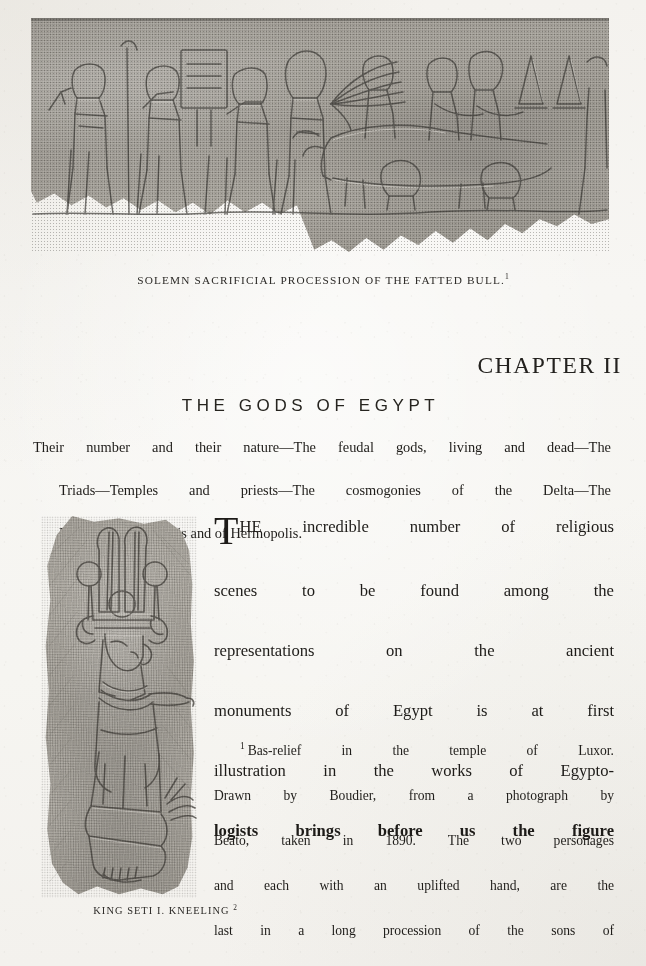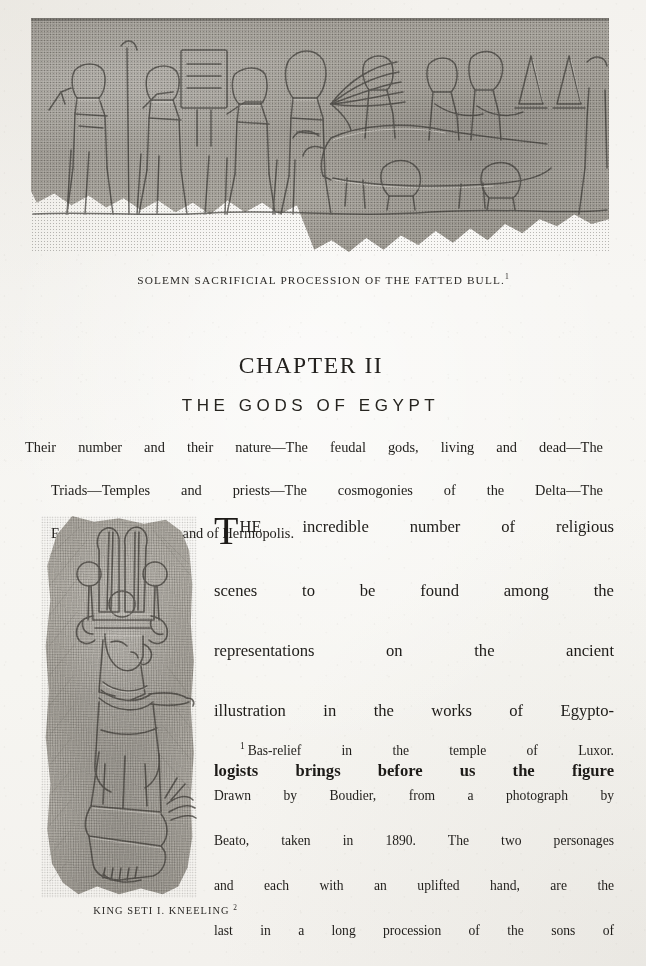--- a/index.html
+++ b/index.html
@@ -110,35 +110,35 @@
     top: 903px;
     width: 215px;
     font-size: 10.4px;
     letter-spacing: 1.05px;
   }
   #caption-seti .sup { font-size: 7.4px; vertical-align: super; letter-spacing: 0; }
 
   
   #chapter-title {
     left: 0; top: 352px; width: 622px;
-    text-align: center;
+    text-align: right;
     font-size: 23.5px;
     letter-spacing: 1.6px;
     color: #23211e;
   }
   #chapter-subtitle {
     left: 0; top: 396px; width: 621px;
     text-align: center;
     font-family: "Liberation Sans", "DejaVu Sans", sans-serif;
     font-size: 17px;
     letter-spacing: 4.6px;
     color: #26241f;
   }
   #chapter-summary {
-    left: 25px; top: 437px; width: 578px;
+    left: 33px; top: 437px; width: 578px;
     font-size: 14.4px;
     line-height: 21.5px;
     text-align: justify;
     text-align-last: left;
     color: #1f1d1a;
   }
   #chapter-summary .l1 { display: block; }
   #chapter-summary .l2 { display: block; padding-left: 26px; }
   #chapter-summary .l3 { display: block; padding-left: 26px; }
   #chapter-summary .jline {
@@ -462,20 +462,21 @@
   <div class="layer plate-caption" id="caption-seti">
     <span>KING SETI I. KNEELING</span> <span class="sup">2</span>
   </div>
 
   <div class="layer" id="body-column">
     <div id="body-text">
       <span class="dropcap">T</span>
       <span class="jline">HE incredible number of religious</span>
       <span class="jline">scenes to be found among the</span>
       <span class="jline">representations on the ancient</span>
+      <span class="jline">monuments of Egypt is at first</span>
       <span class="jline">illustration in the works of Egypto-</span>
       <span class="lastline">logists brings before us the figure</span>
     </div>
   </div>
 
   <div id="footnotes">
     <div class="fn">
       <span class="jline lead"><span class="marker">1</span><span>Bas-relief in the temple of Luxor.</span></span>
       <span class="jline">Drawn by Boudier, from a photograph by</span>
       <span class="jline">Beato, taken in 1890.  The two personages</span>

